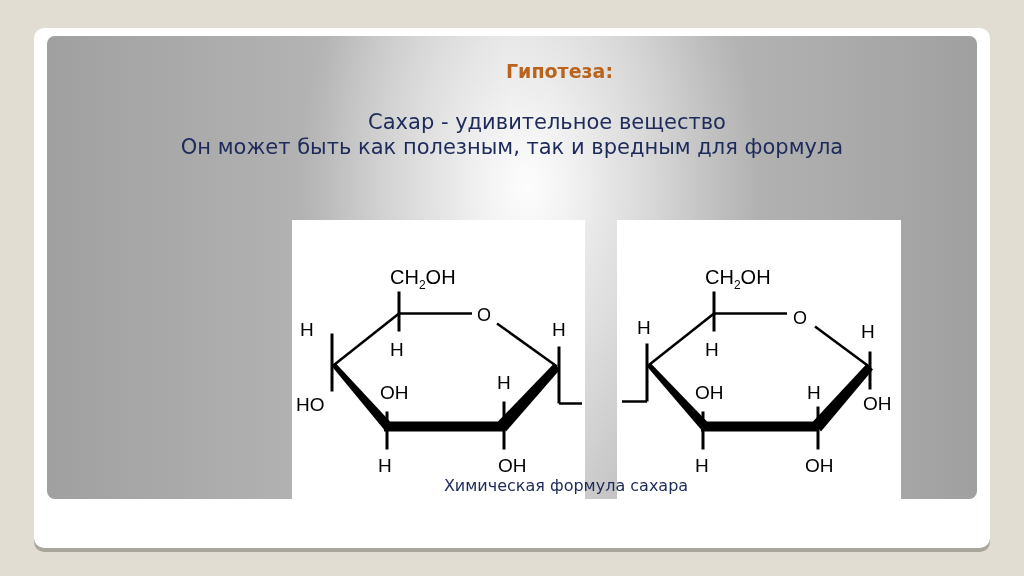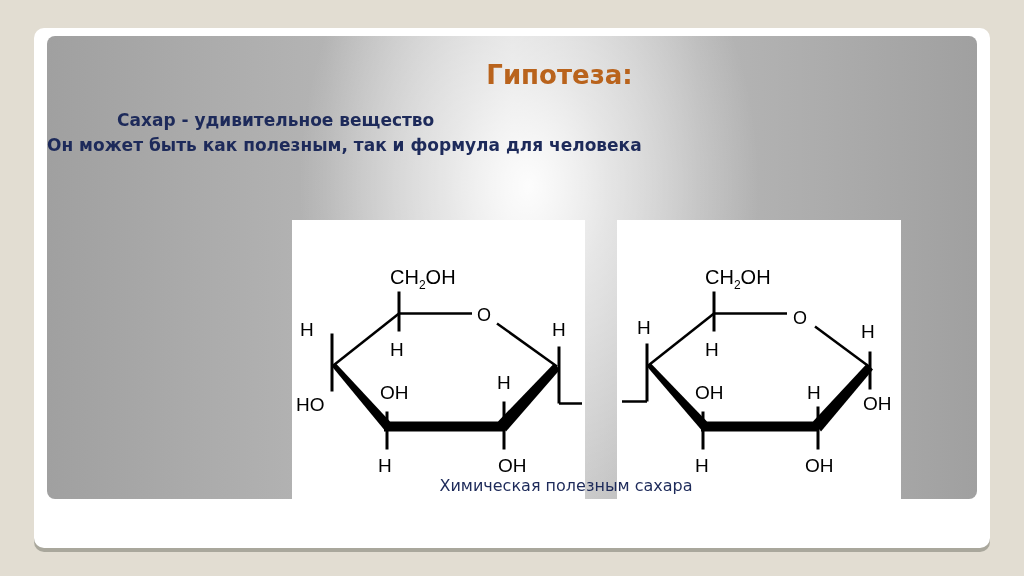--- a/index.html
+++ b/index.html
@@ -17,25 +17,25 @@
   .panel {
     position:absolute; left:13px; top:8px; width:930px; height:463px;
     border-radius:8px;
     background:
       radial-gradient(ellipse 230px 330px at 482px 150px, rgba(255,255,255,0.95) 0%, rgba(255,255,255,0.55) 35%, rgba(255,255,255,0) 100%),
       linear-gradient(90deg, #a0a0a0 0%, #b4b4b4 30%, #d6d6d6 50%, #b6b6b6 70%, #a0a0a0 100%);
   }
   .title {
     position:absolute; left:0; width:100%; top:24px; text-align:center;
     padding-left:95px; box-sizing:border-box;
-    color:#b9631c; font-weight:bold; font-size:26px;
+    color:#b9631c; font-weight:bold; font-size:19px;
   }
   .sub1, .sub2 {
-    position:absolute; left:0; width:100%; 
-    color:#1d2a5a; font-weight:bold; font-size:17px;
+    position:absolute; left:0; width:100%; text-align:center;
+    color:#1d2a5a; font-weight:normal; font-size:21px;
   }
   .sub1 { top:74px; padding-left:70px; box-sizing:border-box; }
   .sub2 { top:99px; }
   .img-box {
     position:absolute; background:#ffffff; top:184px; height:290px;
   }
   .img-left { left:245px; width:293px; }
   .img-right { left:570px; width:284px; }
   .img-box svg { width:100%; height:100%; display:block; }
   .caption {
@@ -45,21 +45,21 @@
   }
   svg text { font-family:"Liberation Sans", sans-serif; fill:#000; }
 </style>
 </head>
 <body>
 
 <div class="card">
   <div class="panel">
     <div class="title">Гипотеза:</div>
     <div class="sub1">Сахар - удивительное вещество</div>
-    <div class="sub2">Он может быть как полезным, так и формула для человека</div>
+    <div class="sub2">Он может быть как полезным, так и вредным для формула</div>
 
     <div class="img-box img-left">
       <svg viewBox="0 0 293 227">
 
         <text x="98" y="32" font-size="20"><tspan>CH</tspan><tspan dy="5" font-size="12">2</tspan><tspan dy="-5">OH</tspan></text>
 
         <line x1="107" y1="40" x2="107" y2="80" stroke="#000" stroke-width="3"></line>
 
         <line x1="107" y1="62" x2="180" y2="62" stroke="#000" stroke-width="2.5"></line>
         <text x="185" y="69" font-size="18">O</text>
@@ -112,15 +112,15 @@
         <text x="88" y="104" font-size="19">H</text>
         <text x="78" y="147" font-size="19">OH</text>
         <text x="78" y="220" font-size="19">H</text>
         <text x="190" y="147" font-size="19">H</text>
         <text x="188" y="220" font-size="19">OH</text>
         <text x="244" y="86" font-size="19">H</text>
         <text x="246" y="158" font-size="19">OH</text>
       </svg>
     </div>
 
-    <div class="caption">Химическая полезным сахара</div>
+    <div class="caption">Химическая формула сахара</div>
   </div>
 </div>
 
 </body></html>

